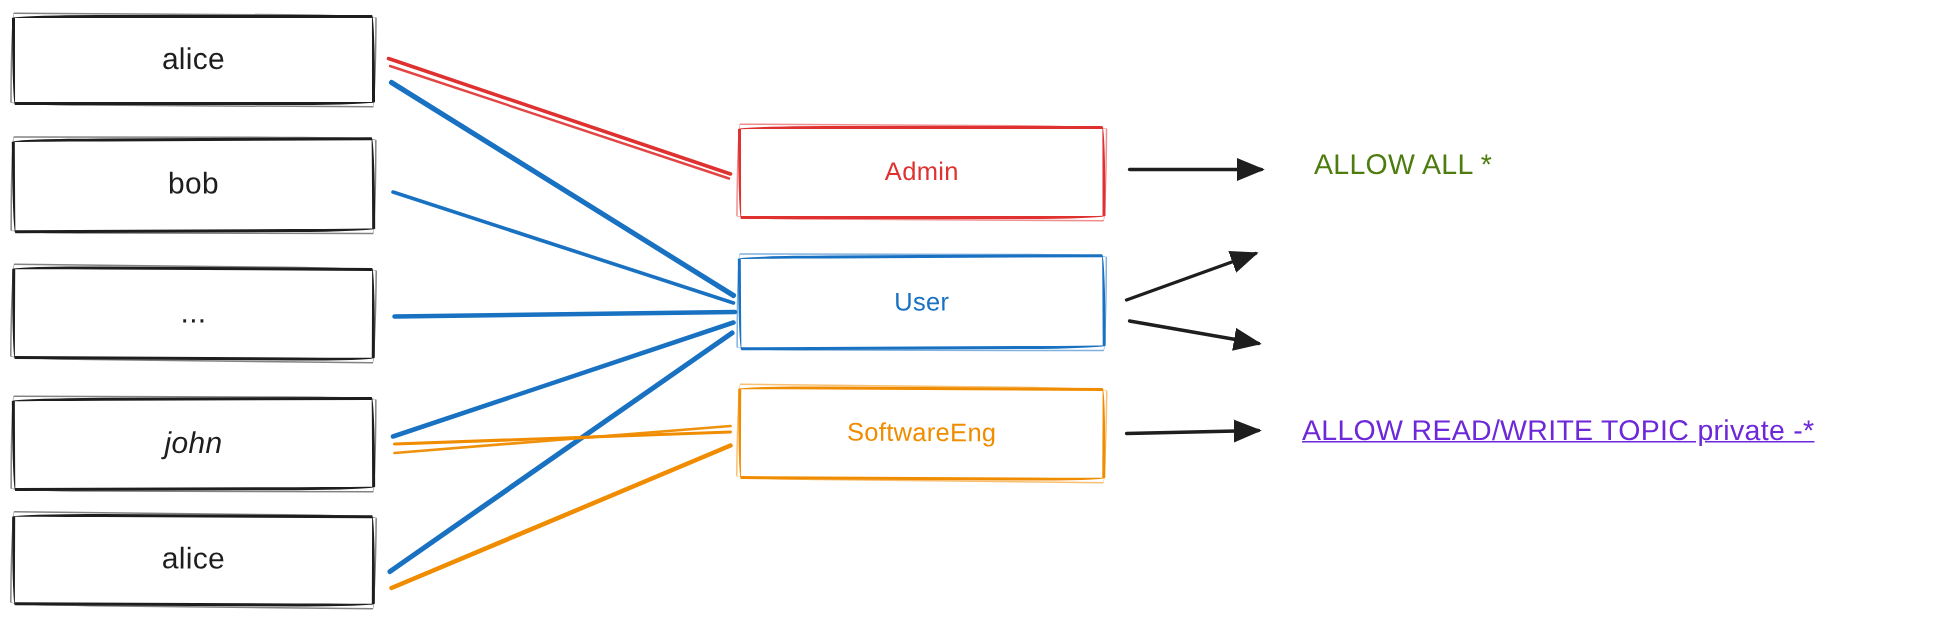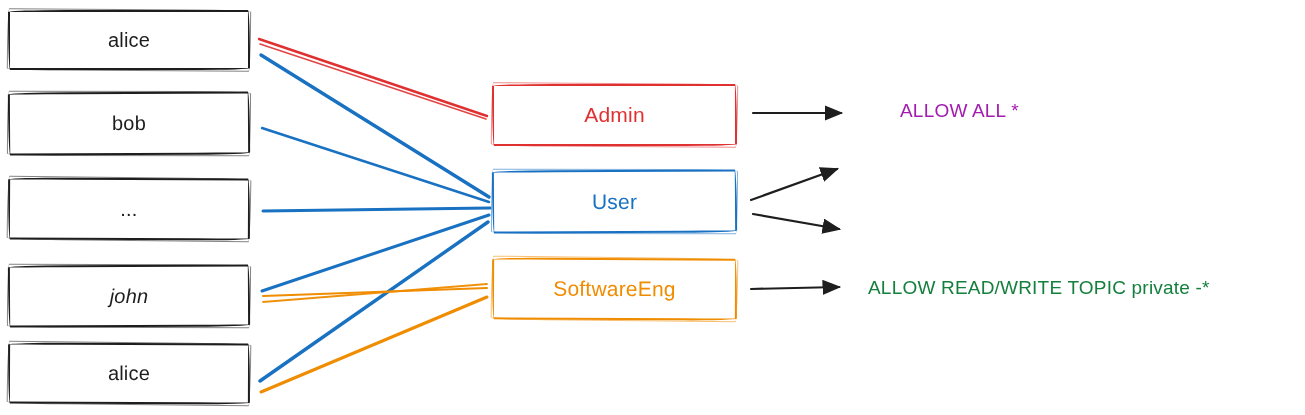--- a/index.html
+++ b/index.html
@@ -25,21 +25,21 @@
     position:absolute;inset:-3px;
     border:1.5px solid currentColor;
     border-radius:9px 255px 9px 225px / 225px 9px 255px 9px;
     opacity:.55;
     transform:rotate(.35deg);
     pointer-events:none;
   }
   .box .label{
     font-size:20px;color:currentColor;letter-spacing:.2px;
   }
-  .role-box .label{font-size:21px;}
+  .role-box .label{font-size:17px;}
   .perm{
     position:absolute;
     font-size:19px;font-weight:500;letter-spacing:.2px;
     white-space:nowrap;line-height:22px;
     z-index:2;
   }
   
   .t1{transform:rotate(-.25deg);} .t2{transform:rotate(.3deg);}
   .t3{transform:rotate(-.2deg);font-style:italic;} .t4{transform:rotate(.25deg);}
 </style>
@@ -93,16 +93,16 @@
   <div class="box role-box" style="left: 492px; top: 84px; width: 245px; height: 62px; color: rgb(224, 49, 49);">
     <span class="label">Admin</span>
   </div>
   <div class="box role-box t1" style="left: 492px; top: 170px; width: 245px; height: 63px; color: rgb(25, 113, 194);">
     <span class="label">User</span>
   </div>
   <div class="box role-box t2" style="left: 492px; top: 258px; width: 245px; height: 62px; color: rgb(240, 140, 0);">
     <span class="label">SoftwareEng</span>
   </div>
 
-  <div class="perm" style="left: 900px; top: 100px; color: #a21caf;">ALLOW ALL *</div>
-  <div class="perm" style="left: 868px; top: 277px; color: #15803d;">ALLOW READ/WRITE TOPIC private -*</div>
+  <div class="perm" style="left: 876px; top: 100px; color: #4d7c0f;">ALLOW ALL *</div>
+  <div class="perm" style="left: 868px; top: 277px; color: #6d28d9; text-decoration: underline;">ALLOW READ/WRITE TOPIC private -*</div>
 
 </div>
 
 </body></html>

